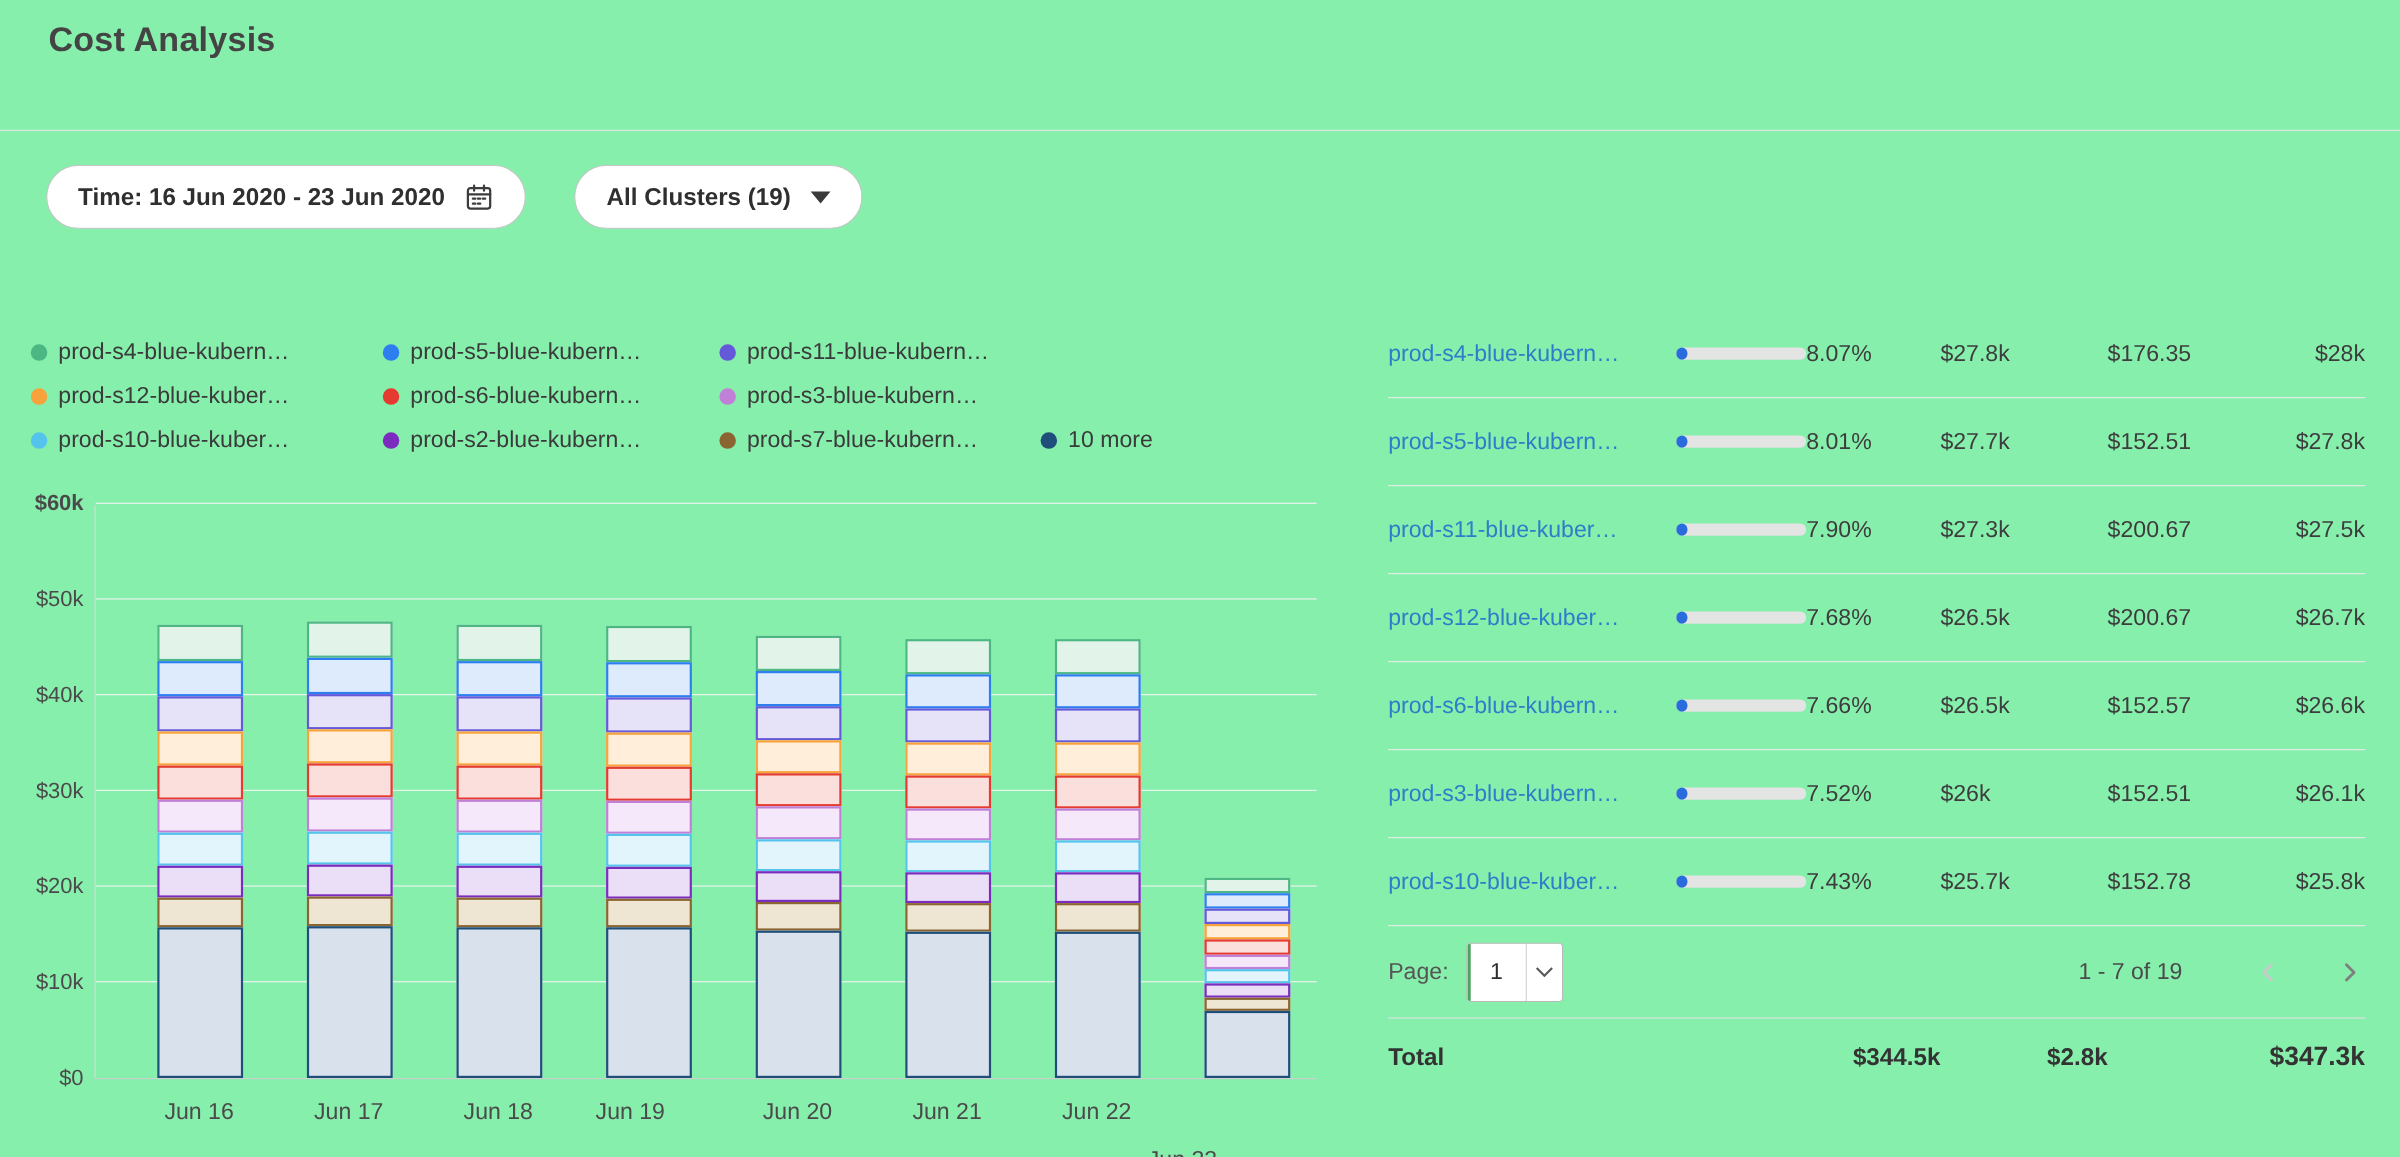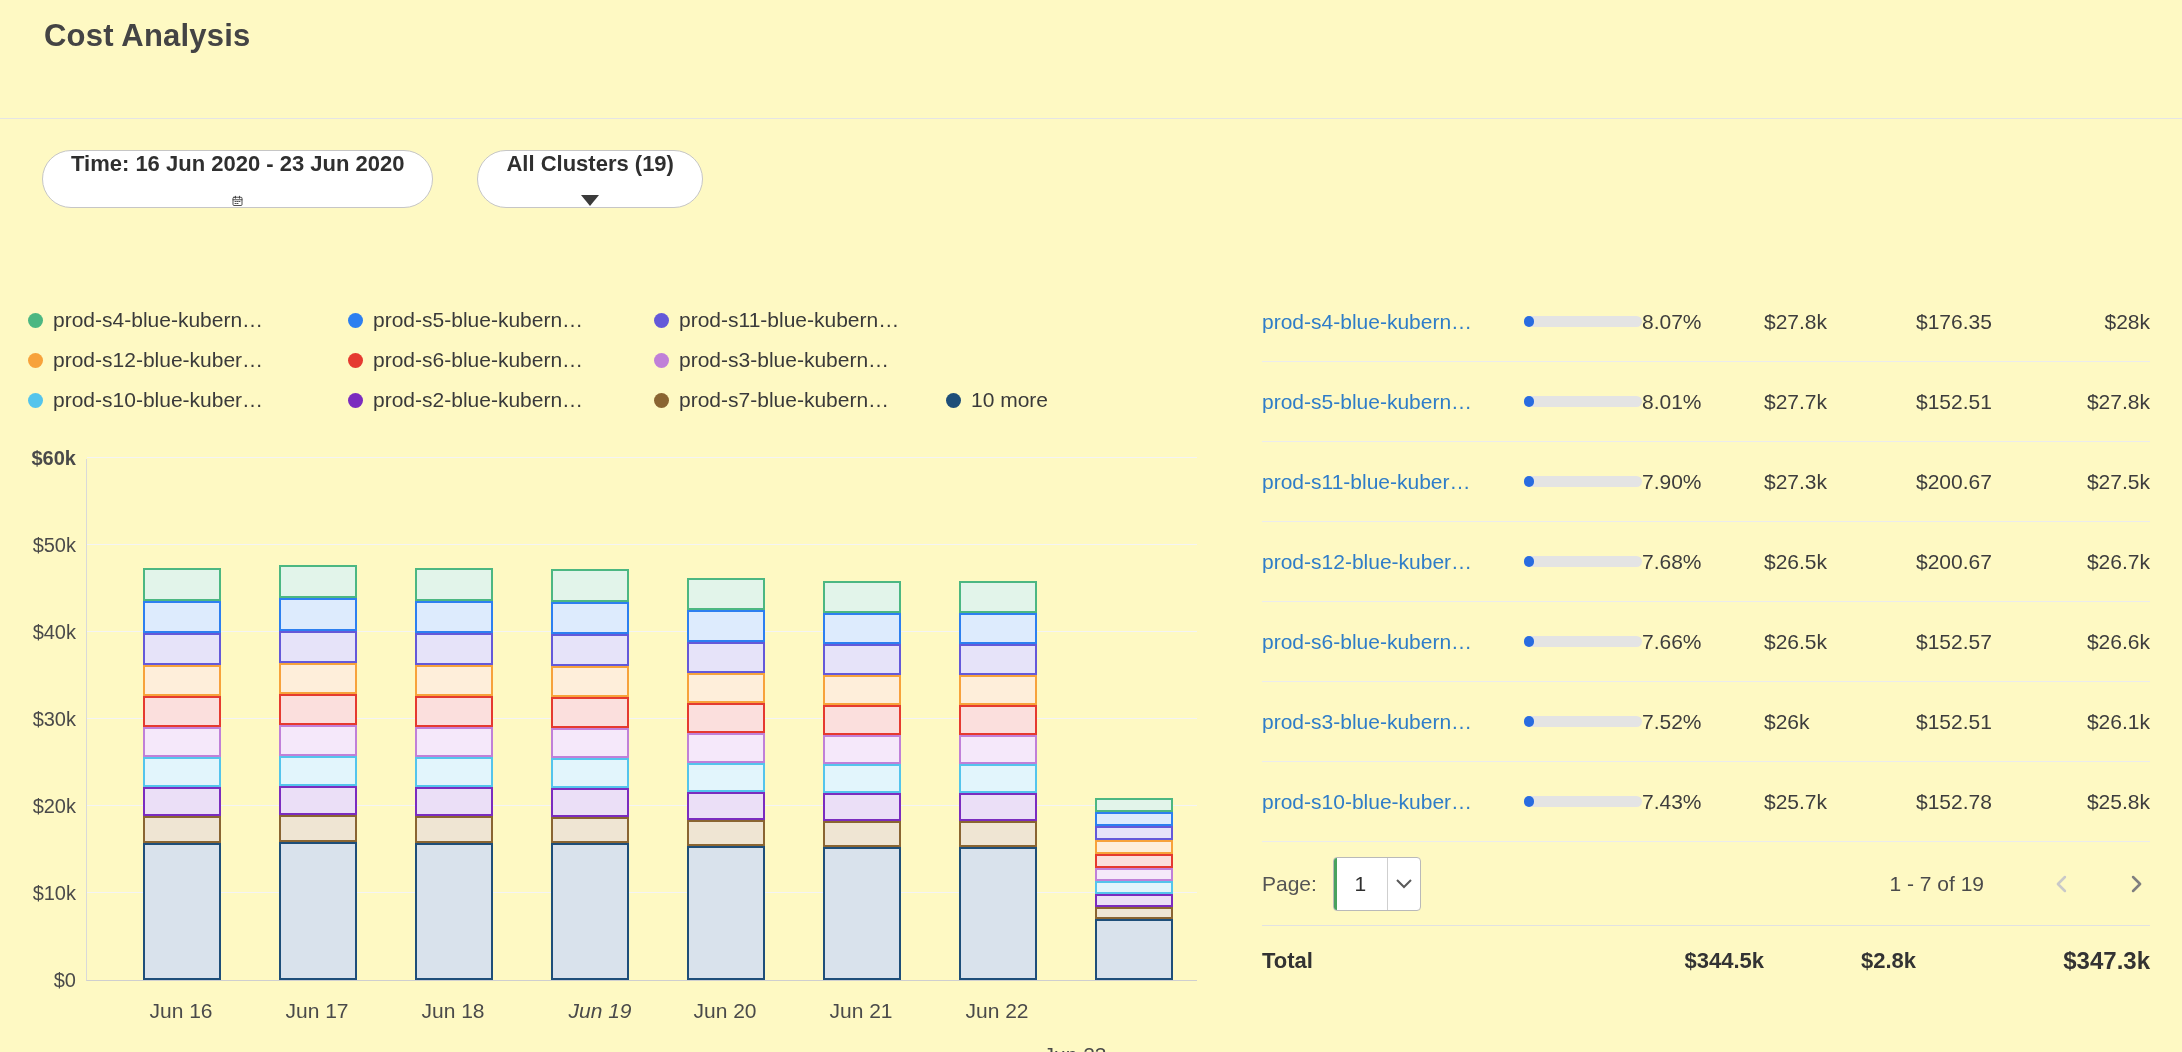--- a/index.html
+++ b/index.html
@@ -1,26 +1,26 @@
 <!DOCTYPE html>
 <html style="--link: #2f7dc8; --pfill: #2a6ce0; --pbg: #e4e4e4; --select-accent: #49a25e;"><head>
 <meta charset="utf-8">
 <style>
   * { margin:0; padding:0; box-sizing:border-box; }
   html,body { background:#fff; }
   body { font-family:"Liberation Sans", sans-serif; color:#3c3c3c; }
-  .page { position:relative; width:2182px; height:1052px; background:#fef9c3; overflow:hidden; }
+  .page { position:relative; width:2182px; height:1052px; background:#86efac; overflow:hidden; }
 
   .title { position:absolute; left:44px; top:18px; font-size:31px; font-weight:600; color:#444; letter-spacing:.2px; }
   .divider { position:absolute; left:0; right:0; top:118px; height:1px; background:#e5e5e5; }
 
   .filters { position:absolute; left:42px; top:150px; display:flex; gap:44px; }
   .pill { display:flex; align-items:center; gap:18px; height:58px; padding:0 28px; border:1px solid #c6c6c6;
           border-radius:29px; background:#fff; font-size:22px; font-weight:700; color:#2f2f2f; cursor:pointer;
-          font-family:inherit;flex-direction:column; }
+          font-family:inherit; }
   .caret { width:0; height:0; border-left:9px solid transparent; border-right:9px solid transparent; border-top:11px solid #3a3a3a; }
 
   .left-pane { position:absolute; left:28px; top:300px; width:1190px; }
   .legend-row { display:flex; align-items:center; height:40px; }
   .legend-item { display:flex; align-items:center; cursor:pointer; }
   .legend-dot { width:15px; height:15px; border-radius:50%; margin-right:10px; flex:none; }
   .legend-label { font-size:21px; color:#3a3a3a; white-space:nowrap; }
 
   .chart { position:relative; height:600px; margin-top:10px; }
   .plot { position:absolute; left:58px; top:29px; width:1111px; height:522px;
@@ -245,21 +245,21 @@
         <span class="ylabel" style="top: 539px;">$0</span>
         <span class="ylabel" style="top: 452px;">$10k</span>
         <span class="ylabel" style="top: 365px;">$20k</span>
         <span class="ylabel" style="top: 278px;">$30k</span>
         <span class="ylabel" style="top: 191px;">$40k</span>
         <span class="ylabel" style="top: 104px;">$50k</span>
         <span class="ylabel" style="top: 17px; font-weight: bold;">$60k</span>
         <span class="xlabel" style="left: 93px;">Jun 16</span>
         <span class="xlabel" style="left: 229px;">Jun 17</span>
         <span class="xlabel" style="left: 365px;">Jun 18</span>
-        <span class="xlabel" style="left: 512px; font-style: italic;">Jun 19</span>
+        <span class="xlabel" style="left: 485px;">Jun 19</span>
         <span class="xlabel" style="left: 637px;">Jun 20</span>
         <span class="xlabel" style="left: 773px;">Jun 21</span>
         <span class="xlabel" style="left: 909px;">Jun 22</span>
         <span class="xlabel" style="left: 987px; margin-top: 44px;">Jun 23</span>
       </div>
   </div>
 
   <div class="right-pane">
     <div id="tbody">
         <div class="trow">

